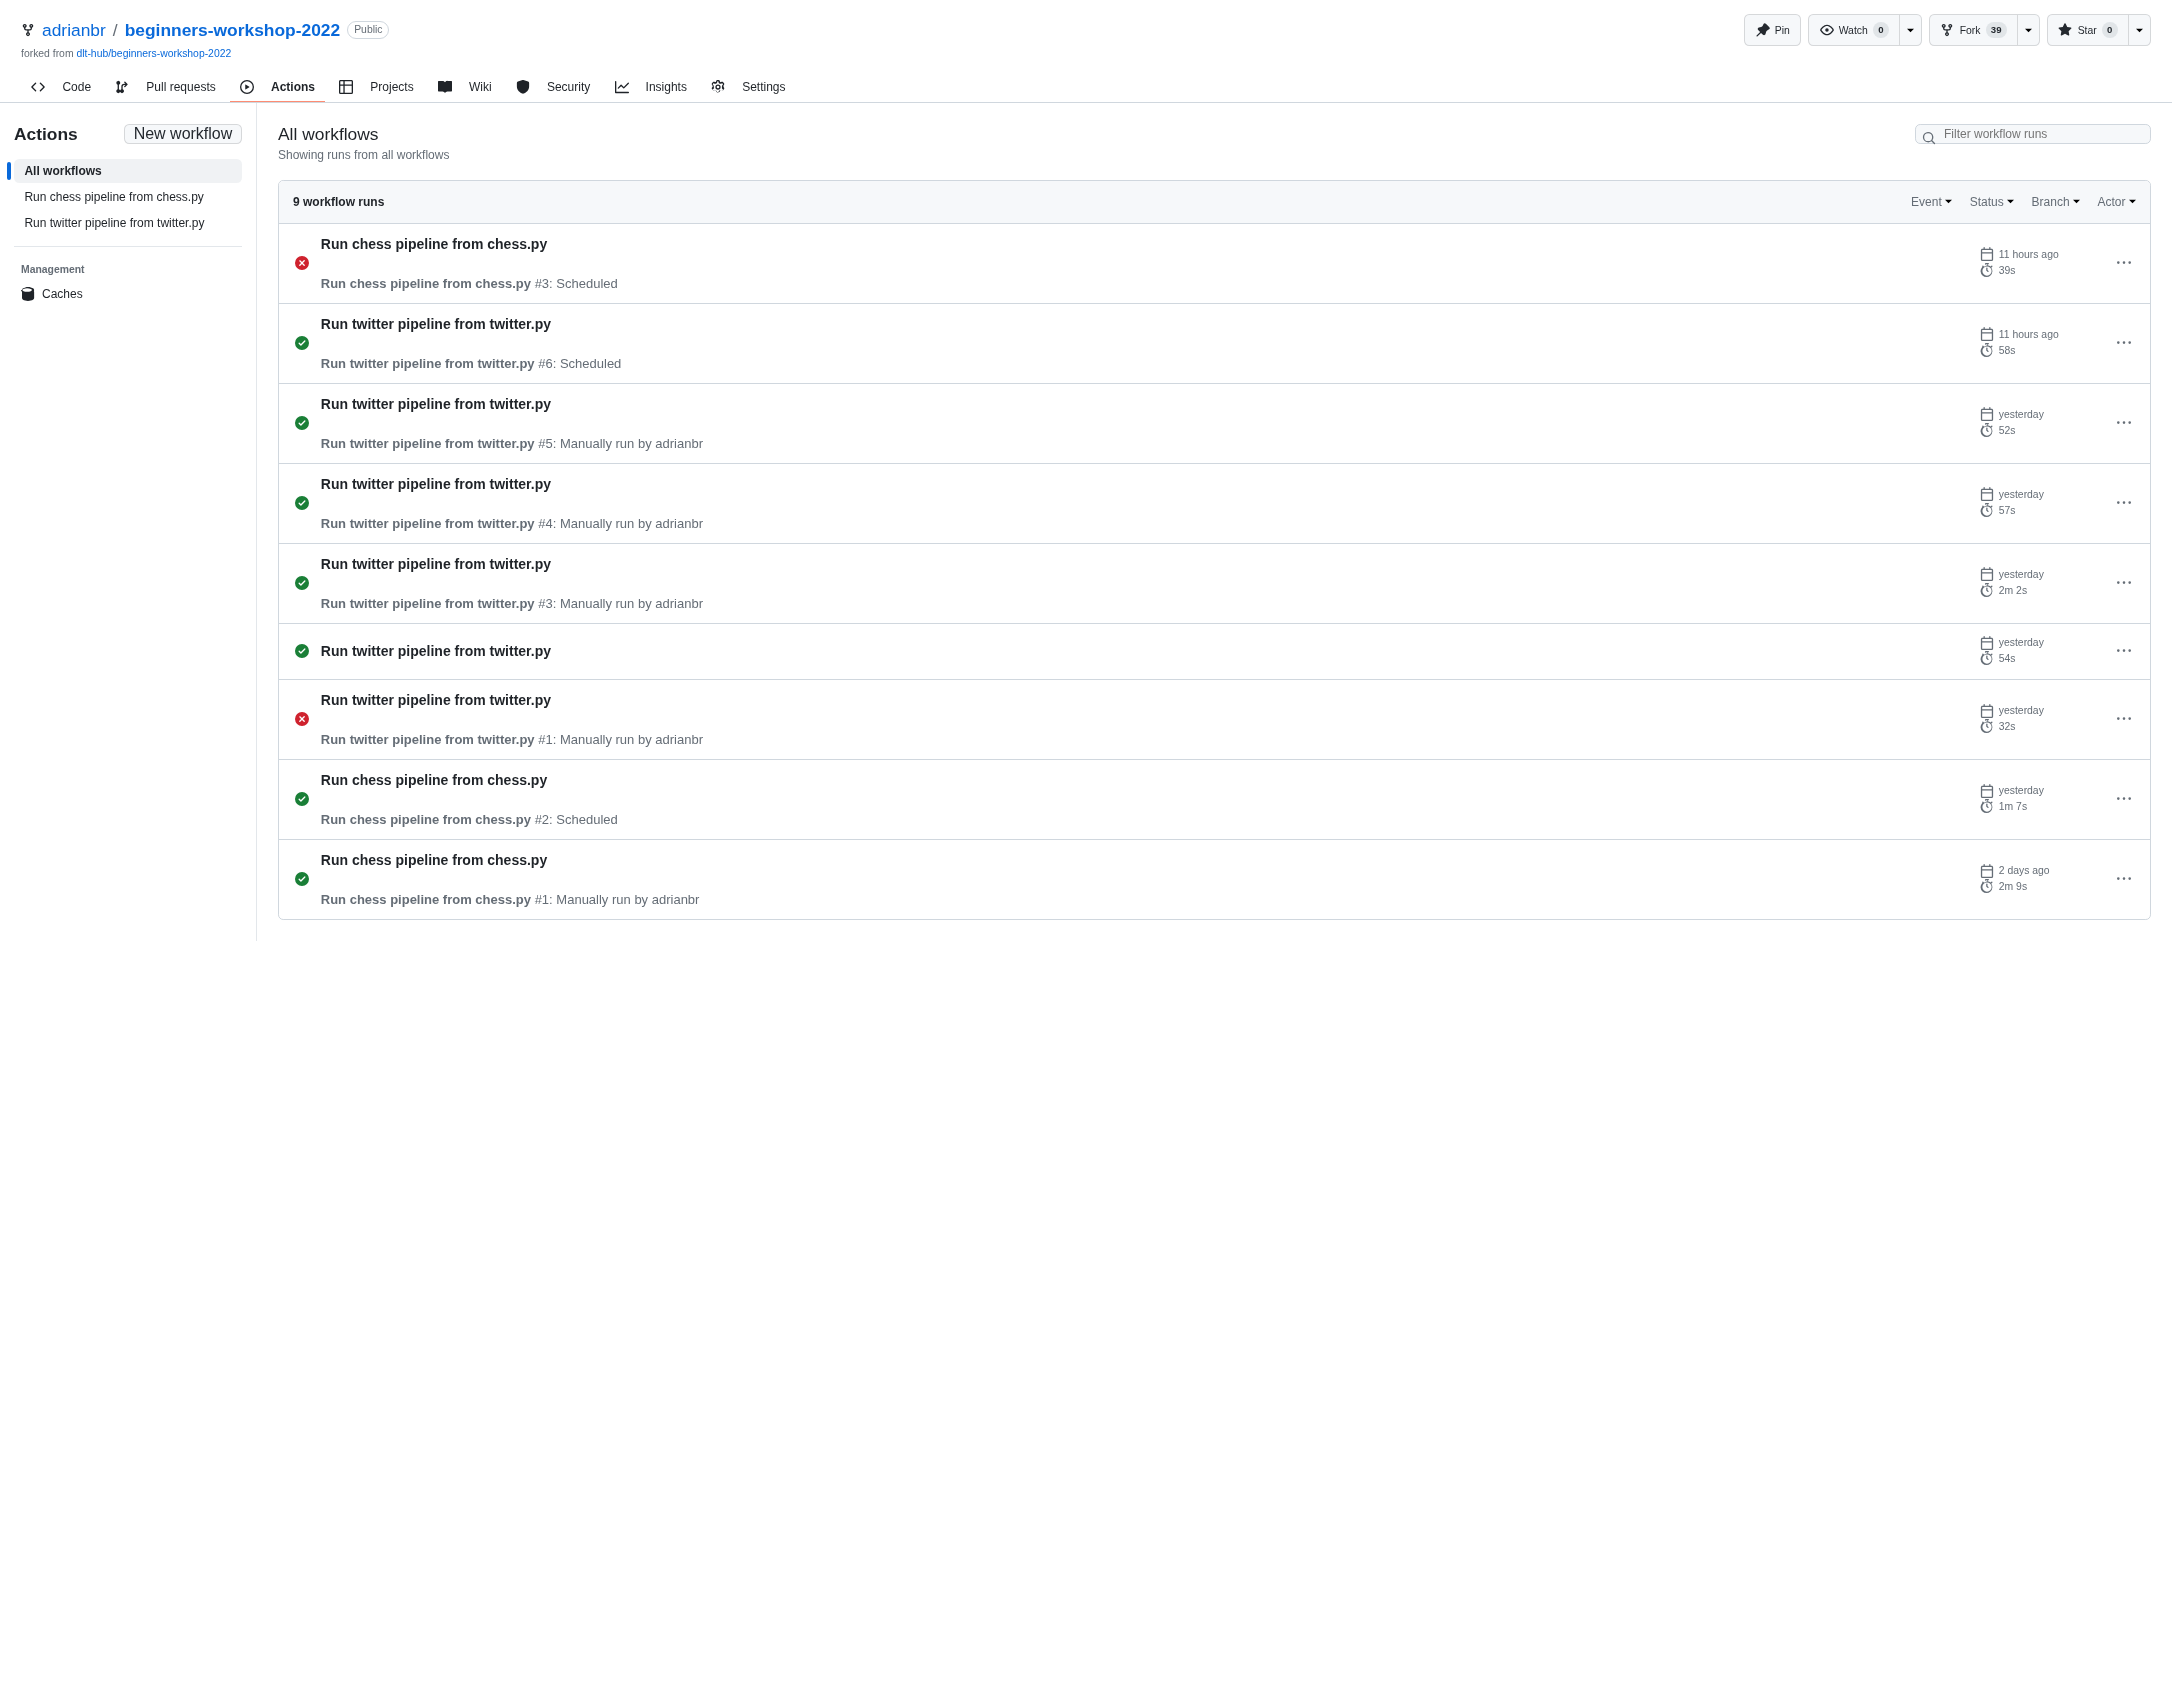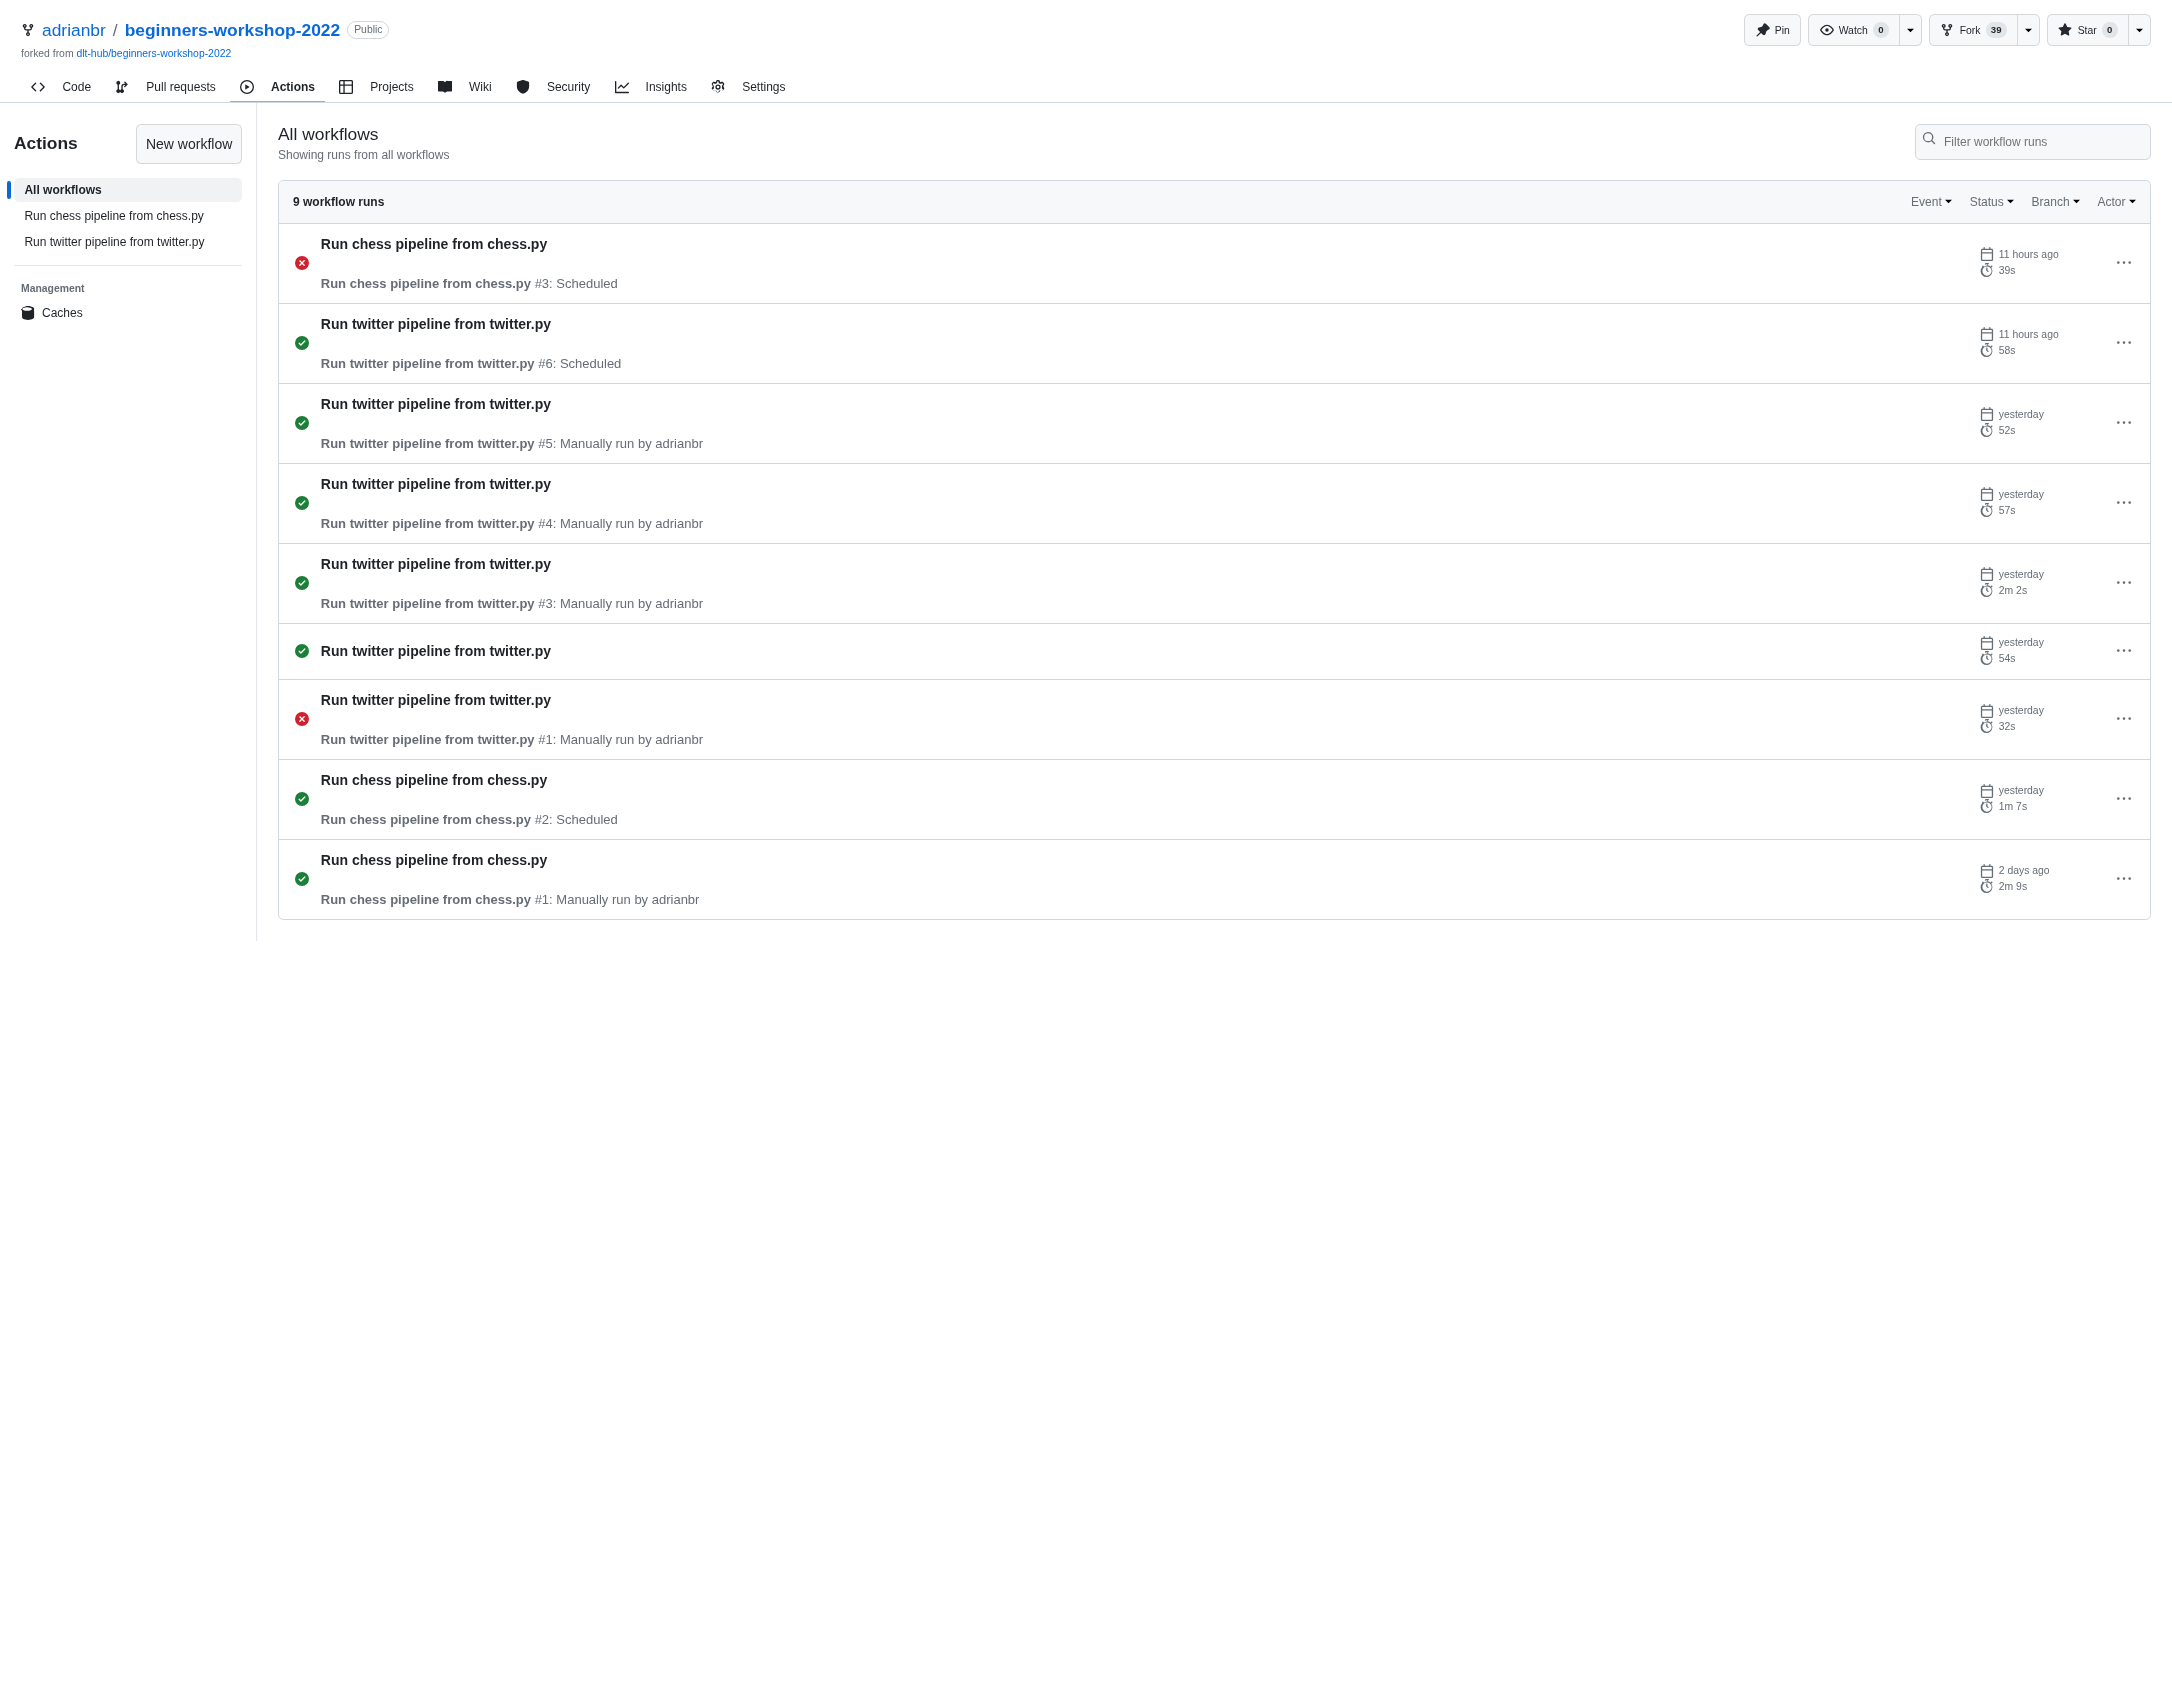--- a/index.html
+++ b/index.html
@@ -28,37 +28,37 @@
 
 .repo-nav { display: flex; margin-top: 14px; gap: 3.5px; padding-left: 0; }
 .nav-item { display: flex; align-items: center; gap: 17px; padding: 7px 10.4px; font-size: 12px; color: #1f2328; border-bottom: 1.7px solid transparent; cursor: pointer; }
 .nav-item.active { border-bottom-color: #fd8c73; font-weight: 600; }
 
 
 .page-body { display: flex; }
 .sidebar { width: 257px; border-right: 0.9px solid rgba(208,215,222,0.6); padding: 21px 14px; flex-shrink: 0; }
 .sidebar-head { display: flex; align-items: center; justify-content: space-between; margin-bottom: 14px; }
 .sidebar-head h2 { font-size: 17.4px; font-weight: 600; }
-.btn-sm { height: 40px; padding: 0 8.7px; font-size: 14px; }
+.btn-sm { height: 20px; padding: 0 8.7px; font-size: 16px; }
 
 .wf-filter-item { display: block; padding: 5.2px 10.4px; border-radius: 5.2px; color: #1f2328; cursor: pointer; margin-bottom: 1.7px; position: relative; }
 .wf-filter-item.active { background: rgba(208,215,222,0.32); font-weight: 600; }
 .wf-filter-item.active::before { content:""; position:absolute; left:-7px; top:3.5px; bottom:3.5px; width:3.5px; background:#0969da; border-radius:3.5px; }
 
 .sidebar-sep { border: 0; border-top: 0.9px solid rgba(208,215,222,0.6); margin: 10.4px 0; }
 .sidebar-caption { font-size: 10.4px; font-weight: 600; color: #656d76; padding: 7px 7px; }
 .sidebar-link { display:flex; align-items:center; gap:7px; padding: 5.2px 7px; color:#1f2328; cursor:pointer; border-radius:5.2px; }
 
 
 .main { flex: 1; padding: 21px; min-width: 0; }
 .main-head { display:flex; justify-content:space-between; align-items:flex-start; gap:14px; margin-bottom: 17.4px; }
 .main-head h1 { font-size: 17.4px; font-weight: 400; margin-bottom: 3.5px; }
 .main-head .subtitle { color:#656d76; }
 .search-wrap { position:relative; }
-.search-wrap input { width: 236px; height: 36px; padding: 4.3px 10.4px 4.3px 28px; border: 0.9px solid #d0d7de; border-radius: 5.2px; font-size: 12px; background:#f6f8fa; color:#1f2328; }
+.search-wrap input { width: 236px; height: 20px; padding: 4.3px 10.4px 4.3px 28px; border: 0.9px solid #d0d7de; border-radius: 5.2px; font-size: 12px; background:#f6f8fa; color:#1f2328; }
 .search-wrap .icon16 { position:absolute; left:7px; top:7px; color:#656d76; }
 
 .runs-box { border: 0.9px solid #d0d7de; border-radius: 5.2px; overflow: hidden; }
 .runs-header { display:flex; align-items:center; justify-content:space-between; padding: 14px; background:#f6f8fa; border-bottom:0.9px solid #d0d7de; }
 .runs-header .count { font-weight:600; }
 .filter-tabs { display:flex; gap: 17.4px; }
 .filter-tab { display:flex; align-items:center; gap:3.5px; color:#656d76; cursor:pointer; font-size: 12px; }
 
 .run-row { display:flex; align-items:center; padding: 12px 14px; border-bottom: 0.9px solid #d0d7de; gap: 10.4px; }
 .run-row:last-child { border-bottom: 0; }

